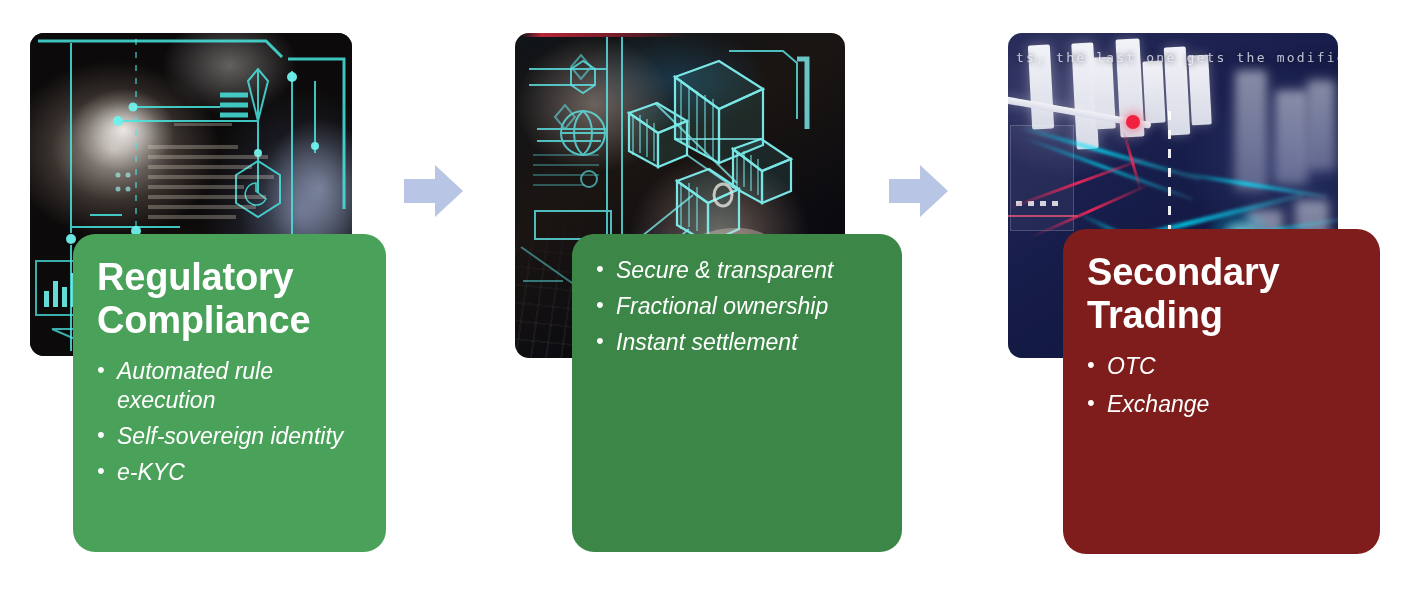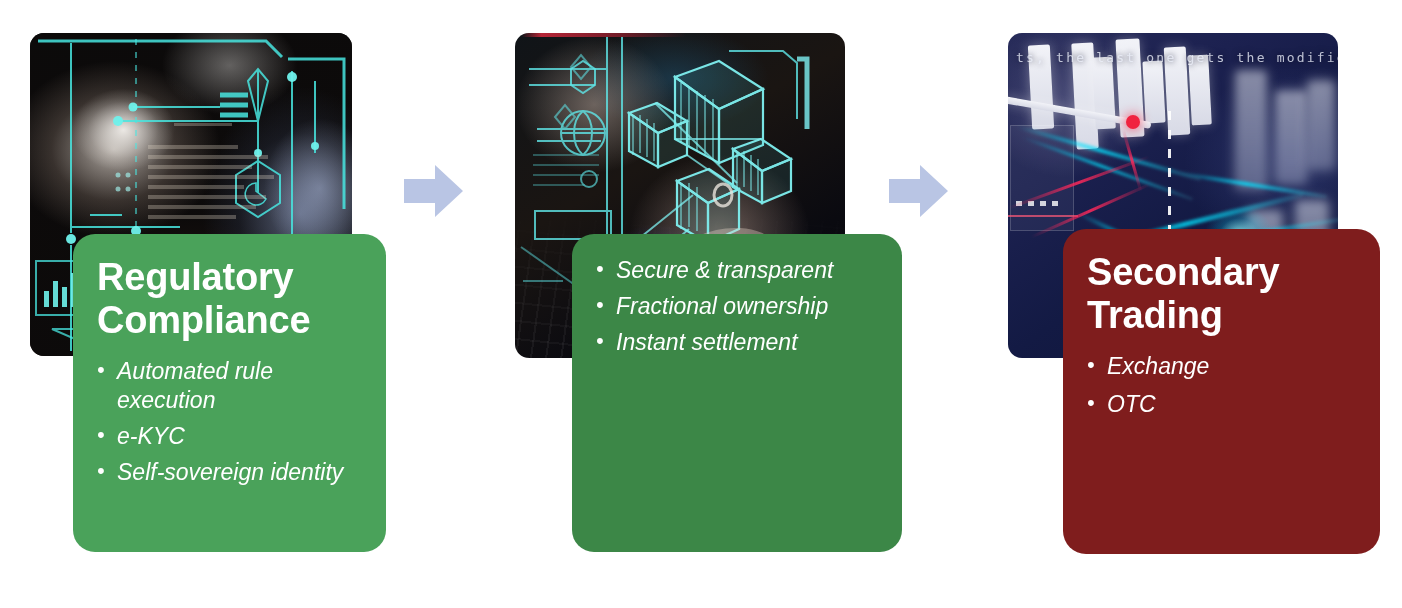--- a/index.html
+++ b/index.html
@@ -252,22 +252,22 @@
             <circle cx="98" cy="156" r="2.5"></circle>
         </g>
       </svg>
     </div>
 
     <div class="card" id="card-1">
       <div class="card-title">Regulatory
 Compliance</div>
       <ul class="bullets">
         <li class="bullet">Automated rule execution</li>
+        <li class="bullet">Self-sovereign identity</li>
         <li class="bullet">e-KYC</li>
-        <li class="bullet">Self-sovereign identity</li>
       </ul>
     </div>
   </div>
 
   <div class="arrow" id="arrow-1">
     <svg viewBox="0 0 60 56" width="60" height="56">
       <polygon points="0,16 31,16 31,2 59,28 31,54 31,40 0,40" fill="#b9c5e4"></polygon>
     </svg>
   </div>
 
@@ -408,19 +408,19 @@
 
       <div class="layer p3-bloom"></div>
 
       <div class="p3-code">ts, the last one gets the modifier un</div>
     </div>
 
     <div class="card" id="card-3">
       <div class="card-title">Secondary
 Trading</div>
       <ul class="bullets">
+        <li class="bullet">OTC</li>
         <li class="bullet">Exchange</li>
-        <li class="bullet">OTC</li>
       </ul>
     </div>
   </div>
 
 </div>
 
 </body></html>

